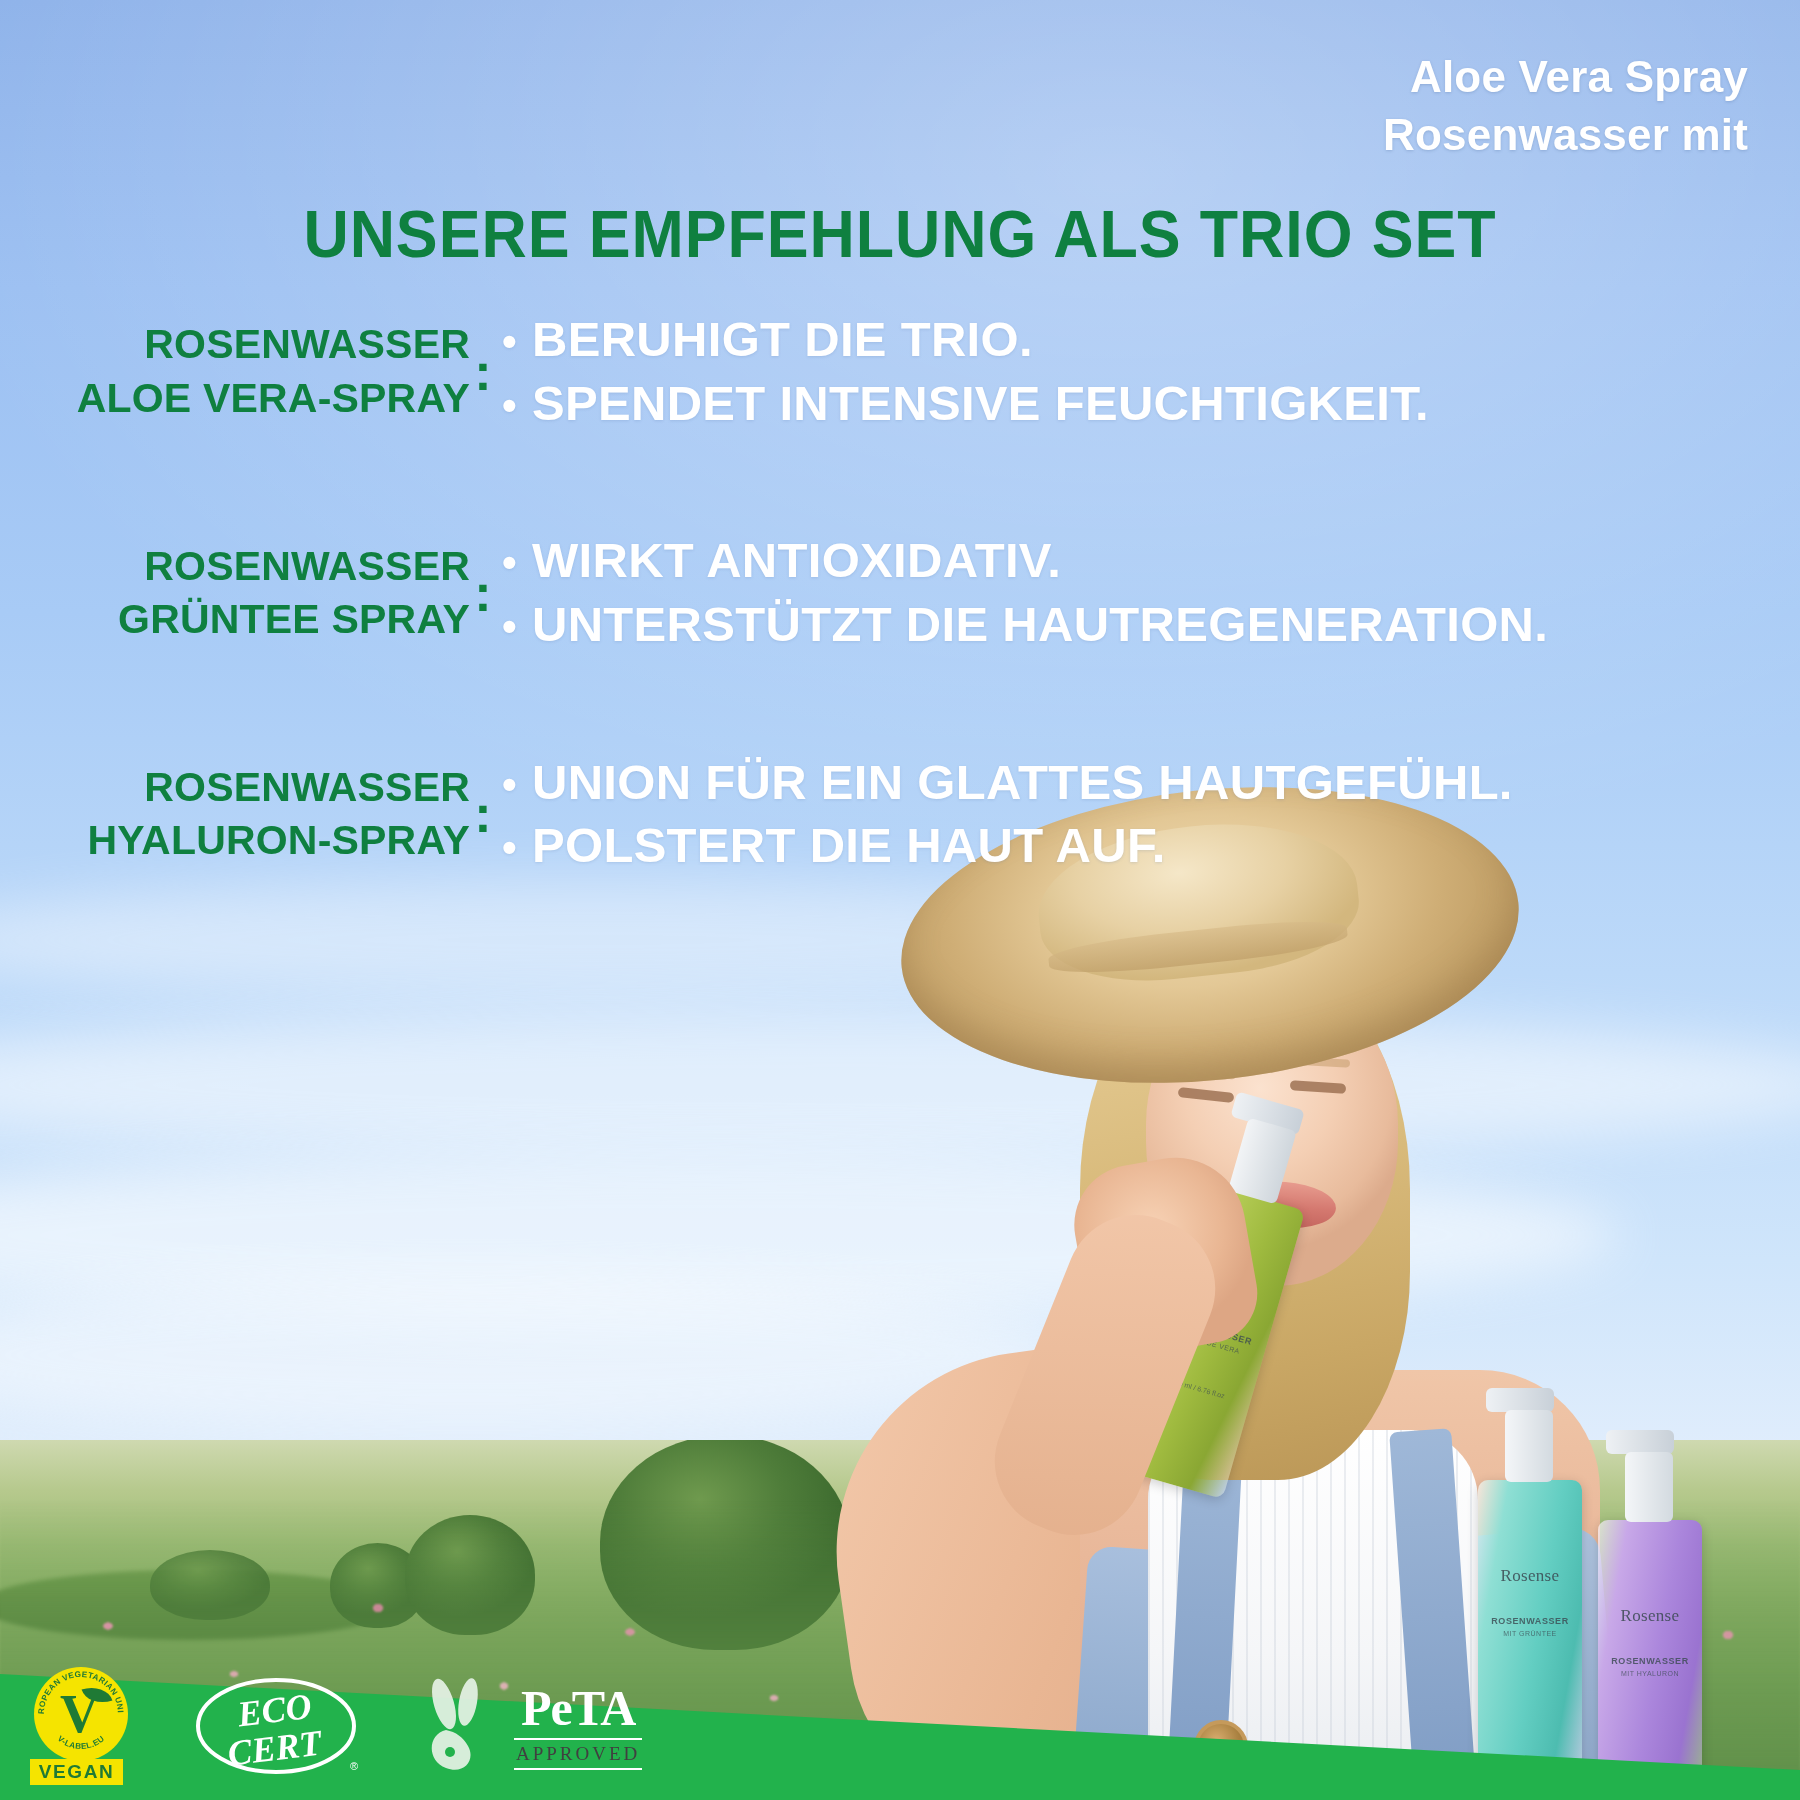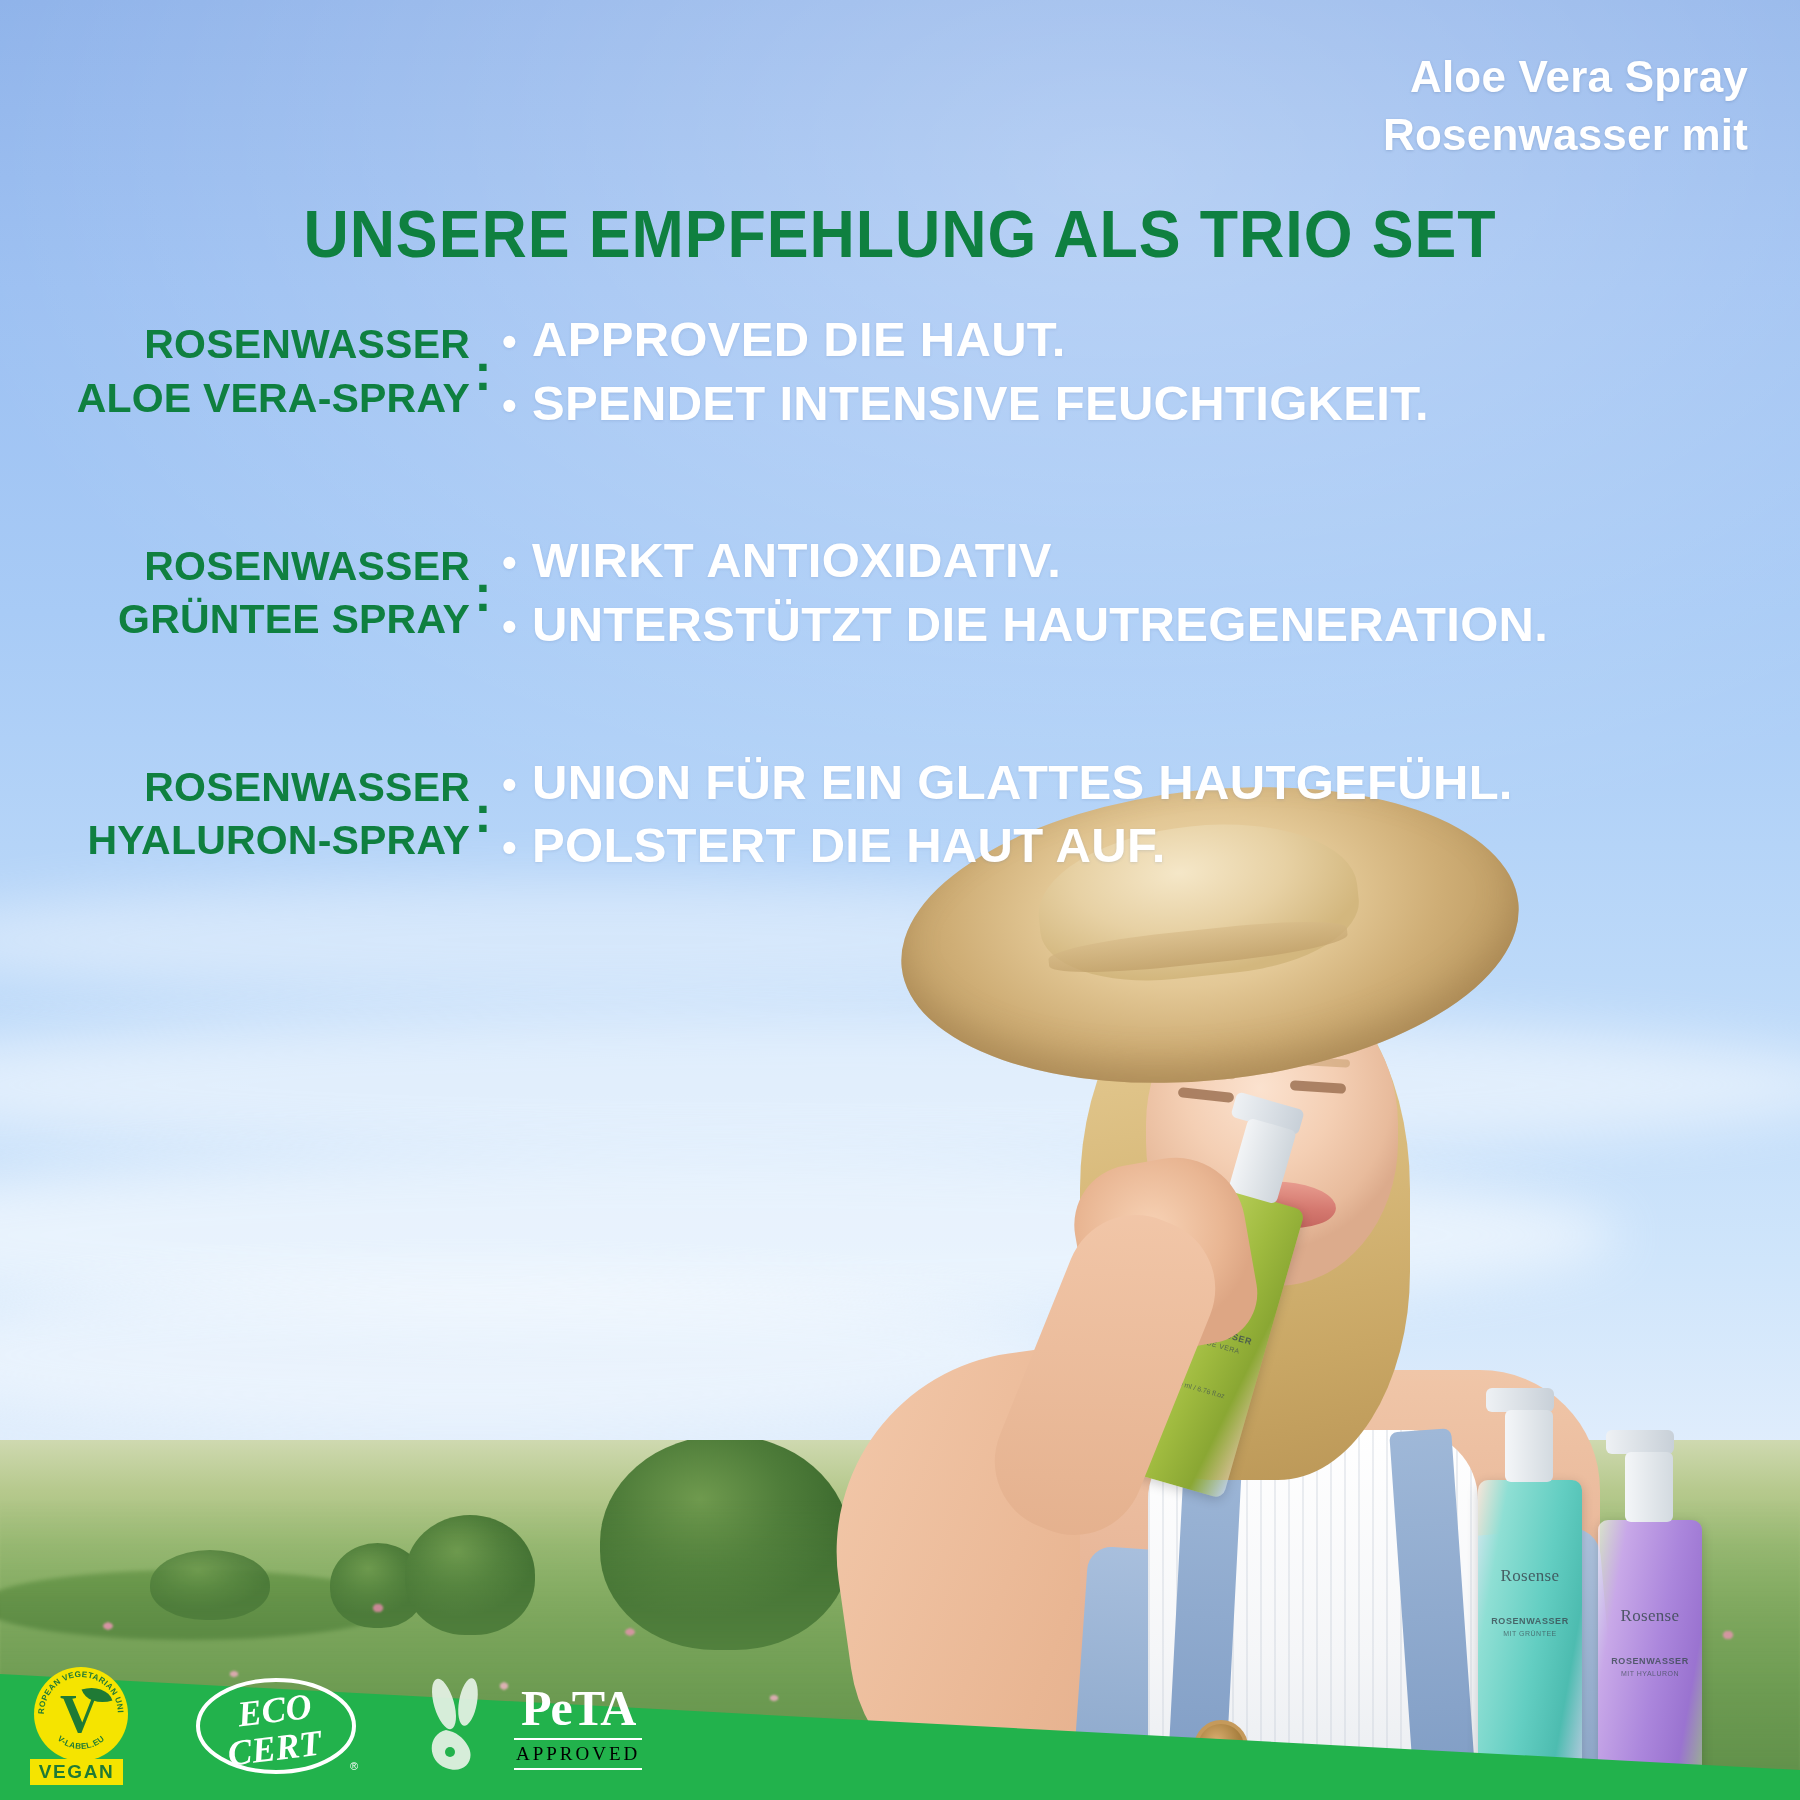--- a/index.html
+++ b/index.html
@@ -168,21 +168,21 @@
     font-family:"Liberation Serif",serif;font-size:54px;font-weight:bold;color:#1f7a35;line-height:1;}
   .v-leaf{position:absolute;left:58px;top:18px;width:26px;height:20px;border-radius:0 100% 0 100%;background:#1f7a35;transform:rotate(-18deg);}
   .v-vegan{position:absolute;left:4px;top:92px;width:93px;height:26px;background:#f5e400;
     display:flex;align-items:center;justify-content:center;color:#1f7a35;font-weight:bold;font-size:19px;letter-spacing:1.6px;}
   
   .ecocert{width:176px;height:104px;position:relative;}
   
   .peta{width:250px;height:106px;position:relative;display:flex;align-items:center;gap:12px;}
   .peta-text{display:flex;flex-direction:column;align-items:center;}
   .peta-word{font-family:"Liberation Serif",serif;font-weight:bold;font-size:50px;color:#fff;line-height:1;letter-spacing:-1px;}
-  .peta-appr{font-family:"Liberation Serif",serif;font-size:19px;color:#000000;letter-spacing:3px;
+  .peta-appr{font-family:"Liberation Serif",serif;font-size:19px;color:#404040;letter-spacing:3px;
     border-top:2px solid #fff;border-bottom:2px solid #fff;padding:3px 2px;margin-top:5px;}
 </style>
 </head>
 <body>
 
 <div class="canvas">
 
   <div class="sky"></div>
   <div class="cloudband cb1"></div>
   <div class="cloudband cb2"></div>
@@ -268,21 +268,21 @@
 
     <div class="row">
       <div class="label">
         <span>ROSENWASSER</span>
         <span>ALOE VERA-SPRAY</span>
       </div>
       <div class="colon">:</div>
       <div class="bullets">
         <div class="bullet">
           <span class="dot">•</span>
-          <span>APPROVED DIE HAUT.</span>
+          <span>BERUHIGT DIE TRIO.</span>
         </div>
         <div class="bullet">
           <span class="dot">•</span>
           <span>SPENDET INTENSIVE FEUCHTIGKEIT.</span>
         </div>
       </div>
     </div>
 
     <div class="row">
       <div class="label">

